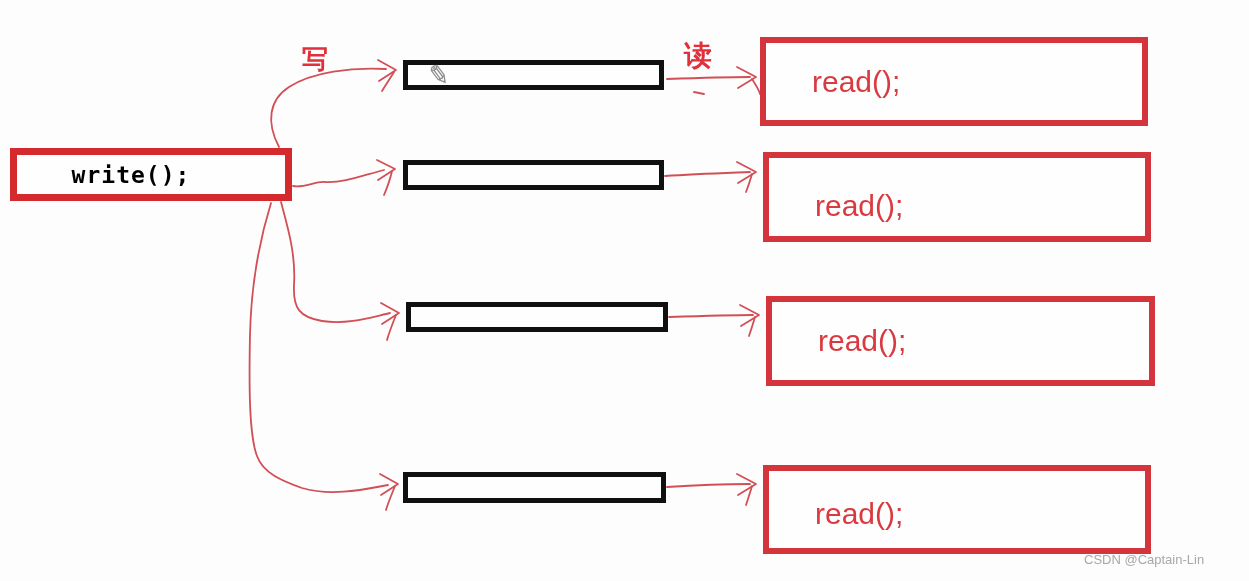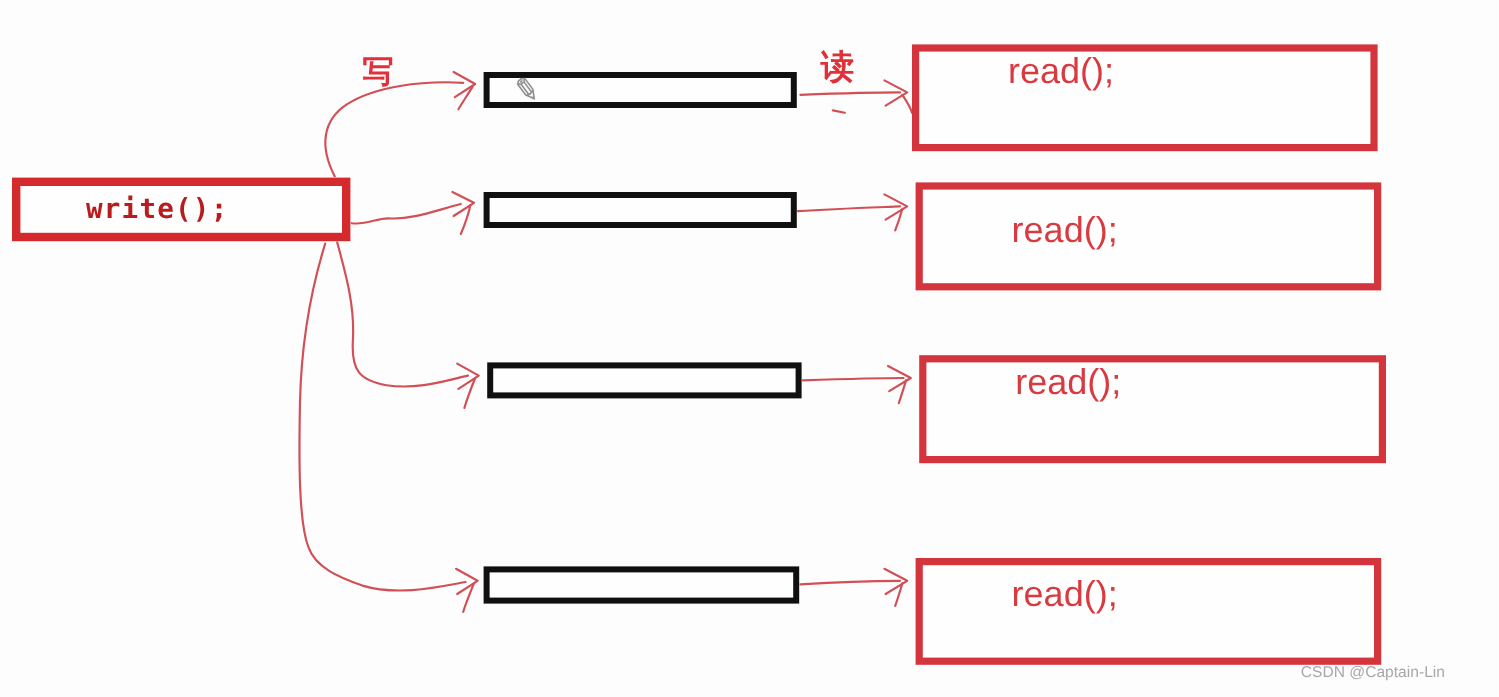--- a/index.html
+++ b/index.html
@@ -32,21 +32,21 @@
     border: 7px solid #d42a2e;
     background: #fefefe;
     display: flex;
     align-items: center;
     justify-content: center;
   }
   .write-box span {
     font-family: "DejaVu Sans Mono", "Liberation Mono", monospace;
     font-weight: bold;
     font-size: 23px;
-    color: #b91c1c;
+    color: #000000;
     letter-spacing: 1px;
     transform: translateX(-20px);
   }
   .cn-label {
     position: absolute;
     font-weight: bold;
     font-size: 26px;
     color: #e0303a;
     line-height: 1;
   }
@@ -68,22 +68,22 @@
     color: #8b8b8b;
     transform: rotate(8deg);
     line-height: 1;
     text-shadow: 0 0 1px #bbb;
   }
   .read-box {
     position: absolute;
     border: 6px solid #d4343c;
     background: #fefefe;
     display: flex;
-    align-items: flex-start;
-    padding-left: 74px;
+    align-items: center;
+    padding-left: 46px;
   }
   .read-box span {
     font-family: "Liberation Sans", sans-serif;
     font-size: 30px;
     color: #d93a40;
   }
   .read-1 { left: 760px; top: 37px;  width: 388px; height: 89px; }
   .read-2 { left: 763px; top: 152px; width: 388px; height: 90px; padding-top: 18px; }
   .read-3 { left: 766px; top: 296px; width: 389px; height: 90px; }
   .read-4 { left: 763px; top: 465px; width: 388px; height: 89px; padding-top: 8px; }

